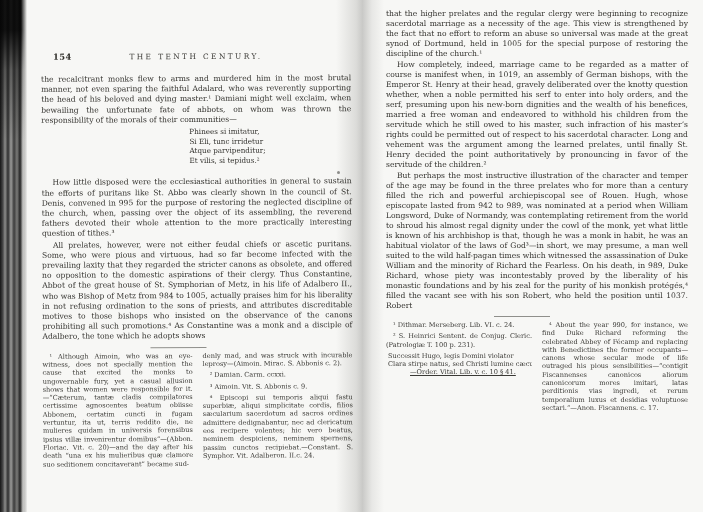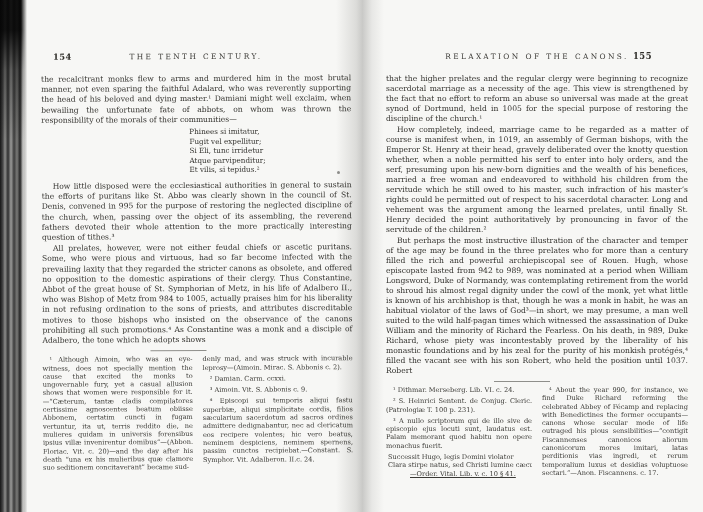--- a/index.html
+++ b/index.html
@@ -44,21 +44,21 @@
   }
   .page-num.outer-left  { left:12px; }
   .page-num.outer-right { right:36px; }
 
   .main { margin-top:9px; font-size:7.6px; line-height:10.2px; text-align:justify; }
   .page-right .main { line-height:10.0px; }
   .para { margin:0; }
   .para + .para { margin-top:1px; }
   .indent { text-indent:11px; }
 
-  .verse { margin:2px 0 6px 148px; font-size:7.2px; line-height:9.6px; }
+  .verse { margin:2px 0 12px 148px; font-size:7.2px; line-height:9.6px; }
   .verse div { white-space:nowrap; }
 
   .fn-rule { width:56px; border:0; border-top:1px solid #8f8f8b;
     margin:5px 0 4px 108px; }
   .fn-cols { display:flex; gap:10px; font-size:6.6px; line-height:8.3px;
     text-align:justify; color:#3a3935; }
   .fn-col { flex:1; min-width:0; }
   .fn-item { margin:0 0 3px 0; text-indent:7px; }
   .fn-item.no-indent { text-indent:0; }
   .fn-verse { margin:2px 0 1px 2px; }
@@ -78,21 +78,20 @@
     <div class="page-head">
       <span class="page-num outer-left">154</span>
       <div class="running-header">THE TENTH CENTURY.</div>
     </div>
 
     <div class="main">
       <p class="para">the recalcitrant monks flew to arms and murdered him in the most brutal manner, not even sparing the faithful Adalard, who was reverently supporting the head of his beloved and dying master.¹ Damiani might well exclaim, when bewailing the unfortunate fate of abbots, on whom was thrown the responsibility of the morals of their communities—</p>
 
       <div class="verse">
         <div>Phinees si imitatur,</div>
-        <div>Fugit vel expellitur;</div>
         <div>Si Eli, tunc irridetur</div>
         <div>Atque parvipenditur;</div>
         <div>Et vilis, si tepidus.²</div>
       </div>
 
       <p class="para indent">How little disposed were the ecclesiastical authorities in general to sustain the efforts of puritans like St. Abbo was clearly shown in the council of St. Denis, convened in 995 for the purpose of restoring the neglected discipline of the church, when, passing over the object of its assembling, the reverend fathers devoted their whole attention to the more practically interesting question of tithes.³</p>
       <p class="para indent">All prelates, however, were not either feudal chiefs or ascetic puritans.  Some, who were pious and virtuous, had so far become infected with the prevailing laxity that they regarded the stricter canons as obsolete, and offered no opposition to the domestic aspirations of their clergy.  Thus Constantine, Abbot of the great house of St. Symphorian of Metz, in his life of Adalbero II., who was Bishop of Metz from 984 to 1005, actually praises him for his liberality in not refusing ordination to the sons of priests, and attributes discreditable motives to those bishops who insisted on the observance of the canons prohibiting all such promotions.⁴  As Constantine was a monk and a disciple of Adalbero, the tone which he adopts shows</p>
     </div>
 
     <hr class="fn-rule">
@@ -104,38 +103,33 @@
       <div class="fn-col">
         <p class="fn-item no-indent">denly mad, and was struck with incurable leprosy—(Aimoin. Mirac. S. Abbonis c. 2).</p>
         <p class="fn-item">² Damian. Carm. ccxxi.</p>
         <p class="fn-item">³ Aimoin. Vit. S. Abbonis c. 9.</p>
         <p class="fn-item">⁴ Episcopi sui temporis aliqui fastu superbiæ, aliqui simplicitate cordis, filios sæcularium sacerdotum ad sacros ordines admittere dedignabantur, nec ad clericatum eos recipere volentes; hic vero beatus, neminem despiciens, neminem spernens, passim cunctos recipiebat.—Constant. S. Symphor. Vit. Adalberon. II.c. 24.</p>
       </div>
     </div>
   </div>
 
   <div class="page page-right">
-    <div class="page-head">
-      <div class="running-header">RELAXATION OF THE CANONS.</div>
-      <span class="page-num outer-right">155</span>
-    </div>
 
     <div class="main">
       <p class="para">that the higher prelates and the regular clergy were beginning to recognize sacerdotal marriage as a necessity of the age.  This view is strengthened by the fact that no effort to reform an abuse so universal was made at the great synod of Dortmund, held in 1005 for the special purpose of restoring the discipline of the church.¹</p>
       <p class="para indent">How completely, indeed, marriage came to be regarded as a matter of course is manifest when, in 1019, an assembly of German bishops, with the Emperor St. Henry at their head, gravely deliberated over the knotty question whether, when a noble permitted his serf to enter into holy orders, and the serf, presuming upon his new-born dignities and the wealth of his benefices, married a free woman and endeavored to withhold his children from the servitude which he still owed to his master, such infraction of his master’s rights could be permitted out of respect to his sacerdotal character.  Long and vehement was the argument among the learned prelates, until finally St. Henry decided the point authoritatively by pronouncing in favor of the servitude of the children.²</p>
       <p class="para indent">But perhaps the most instructive illustration of the character and temper of the age may be found in the three prelates who for more than a century filled the rich and powerful archiepiscopal see of Rouen.  Hugh, whose episcopate lasted from 942 to 989, was nominated at a period when William Longsword, Duke of Normandy, was contemplating retirement from the world to shroud his almost regal dignity under the cowl of the monk, yet what little is known of his archbishop is that, though he was a monk in habit, he was an habitual violator of the laws of God³—in short, we may presume, a man well suited to the wild half-pagan times which witnessed the assassination of Duke William and the minority of Richard the Fearless.  On his death, in 989, Duke Richard, whose piety was incontestably proved by the liberality of his monastic foundations and by his zeal for the purity of his monkish protégés,⁴ filled the vacant see with his son Robert, who held the position until 1037.  Robert</p>
     </div>
 
     <hr class="fn-rule">
 
     <div class="fn-cols">
       <div class="fn-col">
         <p class="fn-item">¹ Dithmar. Merseberg. Lib. VI. c. 24.</p>
         <p class="fn-item">² S. Heinrici Sentent. de Conjug. Cleric. (Patrologiæ T. 100 p. 231).</p>
-        <p class="fn-item">³ A nullo scriptorum qui de illo sive de episcopio ejus locuti sunt, laudatus est.  Palam memorant quod habitu non opere monachus fuerit.</p>
         <div class="fn-verse">
           <div>Successit Hugo, legis Domini violator</div>
           <div>Clara stirpe natus, sed Christi lumine cæcus.</div>
           <div class="cite">—Order. Vital. Lib. v. c. 10 § 41.</div>
         </div>
       </div>
       <div class="fn-col">
         <p class="fn-item">⁴ About the year 990, for instance, we find Duke Richard reforming the celebrated Abbey of Fécamp and replacing with Benedictines the former occupants—canons whose secular mode of life outraged his pious sensibilities—“contigit Fiscannenses canonicos aliorum canonicorum mores imitari, latas perditionis vias ingredi, et rerum temporalium luxus et desidias voluptuose sectari.”—Anon. Fiscannens. c. 17.</p>
       </div>
     </div>

